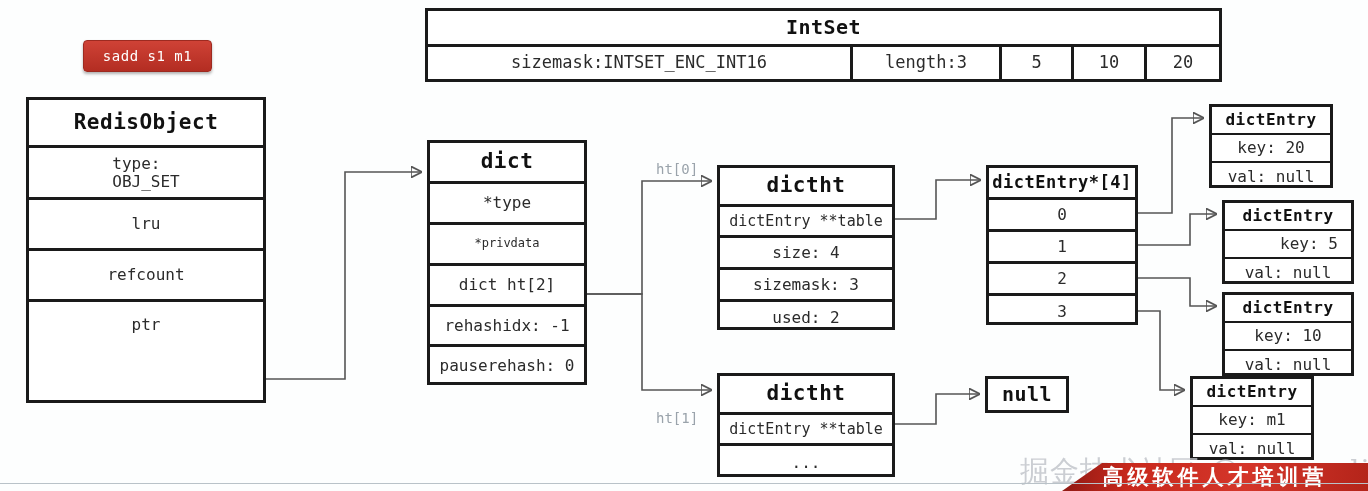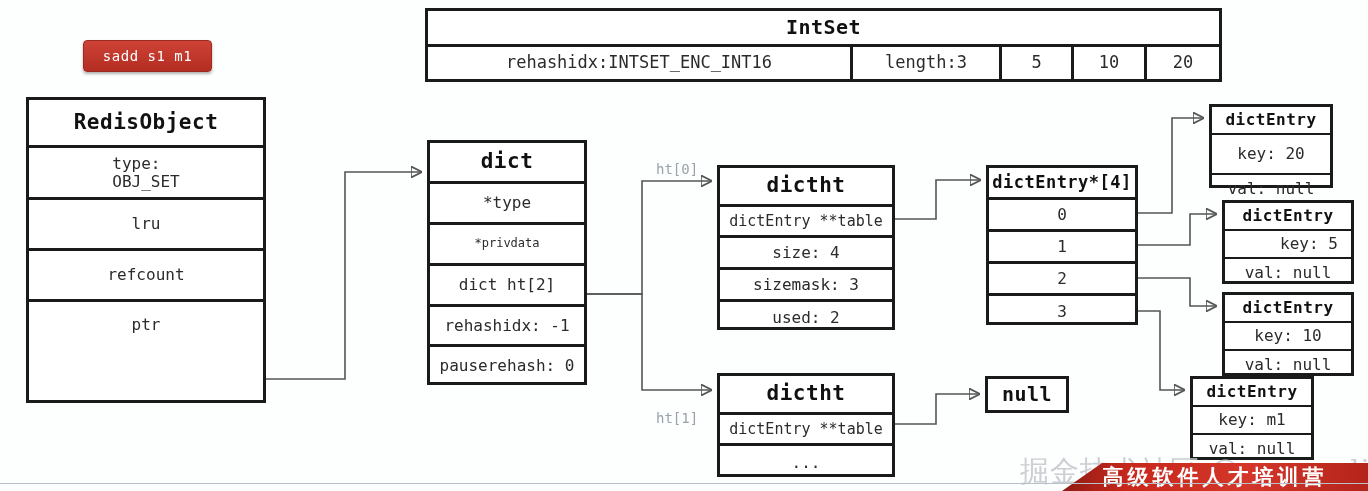--- a/index.html
+++ b/index.html
@@ -59,21 +59,21 @@
 </head>
 <body>
 
 <div id="stage">
 
   <div id="sadd">sadd s1 m1</div>
 
   <div class="box" style="left:425px;top:8px;width:797px;height:74px;">
     <div class="row hdr" style="height:36px;font-size:20px;">IntSet</div>
     <div class="row" style="height:32px;border-bottom:none;padding:0;">
-      <div class="row" style="width:425px;height:100%;border-bottom:none;border-right:3px solid #1a1a1a;font-size:17px;">rehashidx:INTSET_ENC_INT16</div>
+      <div class="row" style="width:425px;height:100%;border-bottom:none;border-right:3px solid #1a1a1a;font-size:17px;">sizemask:INTSET_ENC_INT16</div>
       <div class="row" style="width:149px;height:100%;border-bottom:none;border-right:3px solid #1a1a1a;font-size:17px;">length:3</div>
       <div class="row" style="width:72px;height:100%;border-bottom:none;border-right:3px solid #1a1a1a;font-size:17px;">5</div>
       <div class="row" style="width:73px;height:100%;border-bottom:none;border-right:3px solid #1a1a1a;font-size:17px;">10</div>
       <div class="row" style="flex:1;height:100%;border-bottom:none;font-size:17px;">20</div>
     </div>
   </div>
 
   <div class="box" style="left:26px;top:97px;width:240px;height:306px;">
     <div class="row hdr" style="height:48px;font-size:21px;">RedisObject</div>
     <div class="row" style="height:52px;font-size:16px;">type:
@@ -115,21 +115,21 @@
     <div class="row" style="height:32px;font-size:16px;">2</div>
     <div class="row" style="height:32px;font-size:16px;border-bottom:none;">3</div>
   </div>
 
   <div class="box" style="left:985px;top:376px;width:84px;height:37px;">
     <div class="row hdr" style="height:100%;font-size:20px;border-bottom:none;">null</div>
   </div>
 
   <div class="box" style="left:1209px;top:104px;width:124px;height:84px;">
     <div class="row hdr thin" style="height:28px;font-size:16px;">dictEntry</div>
-    <div class="row thin" style="height:40px;font-size:16px;">key: 20</div>
+    <div class="row thin" style="height:28px;font-size:16px;">key: 20</div>
     <div class="row thin" style="height:28px;font-size:16px;border-bottom:none;">val: null</div>
   </div>
 
   <div class="box" style="left:1222px;top:200px;width:132px;height:84px;">
     <div class="row hdr thin" style="height:28px;font-size:16px;">dictEntry</div>
     <div class="row thin" style="height:28px;font-size:16px;padding-left:42px;">key: 5</div>
     <div class="row thin" style="height:28px;font-size:16px;border-bottom:none;">val: null</div>
   </div>
 
   <div class="box" style="left:1222px;top:292px;width:132px;height:84px;">

